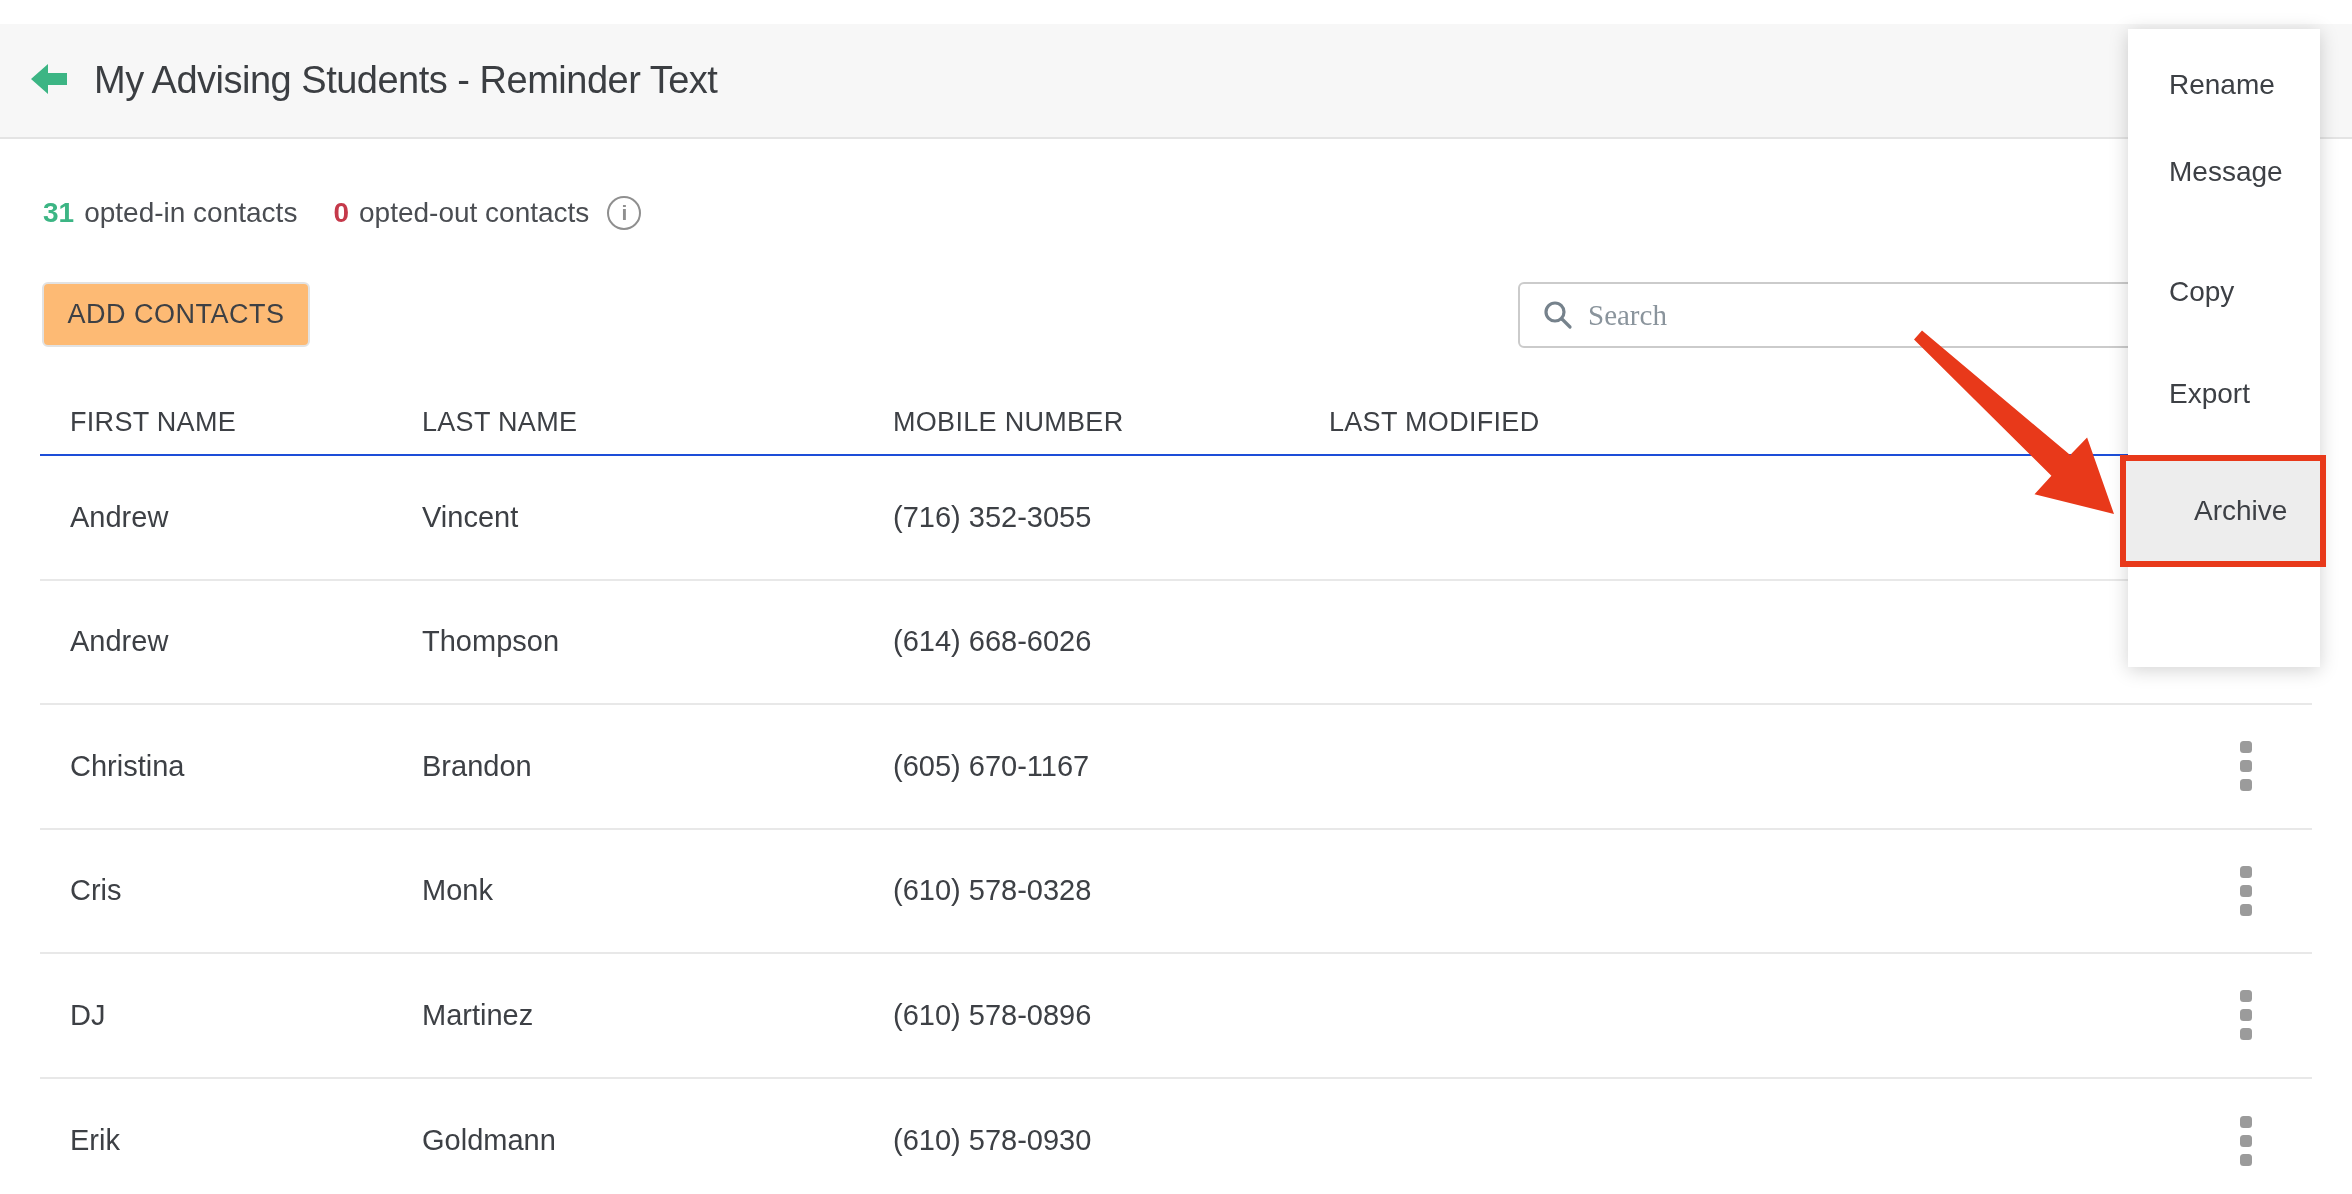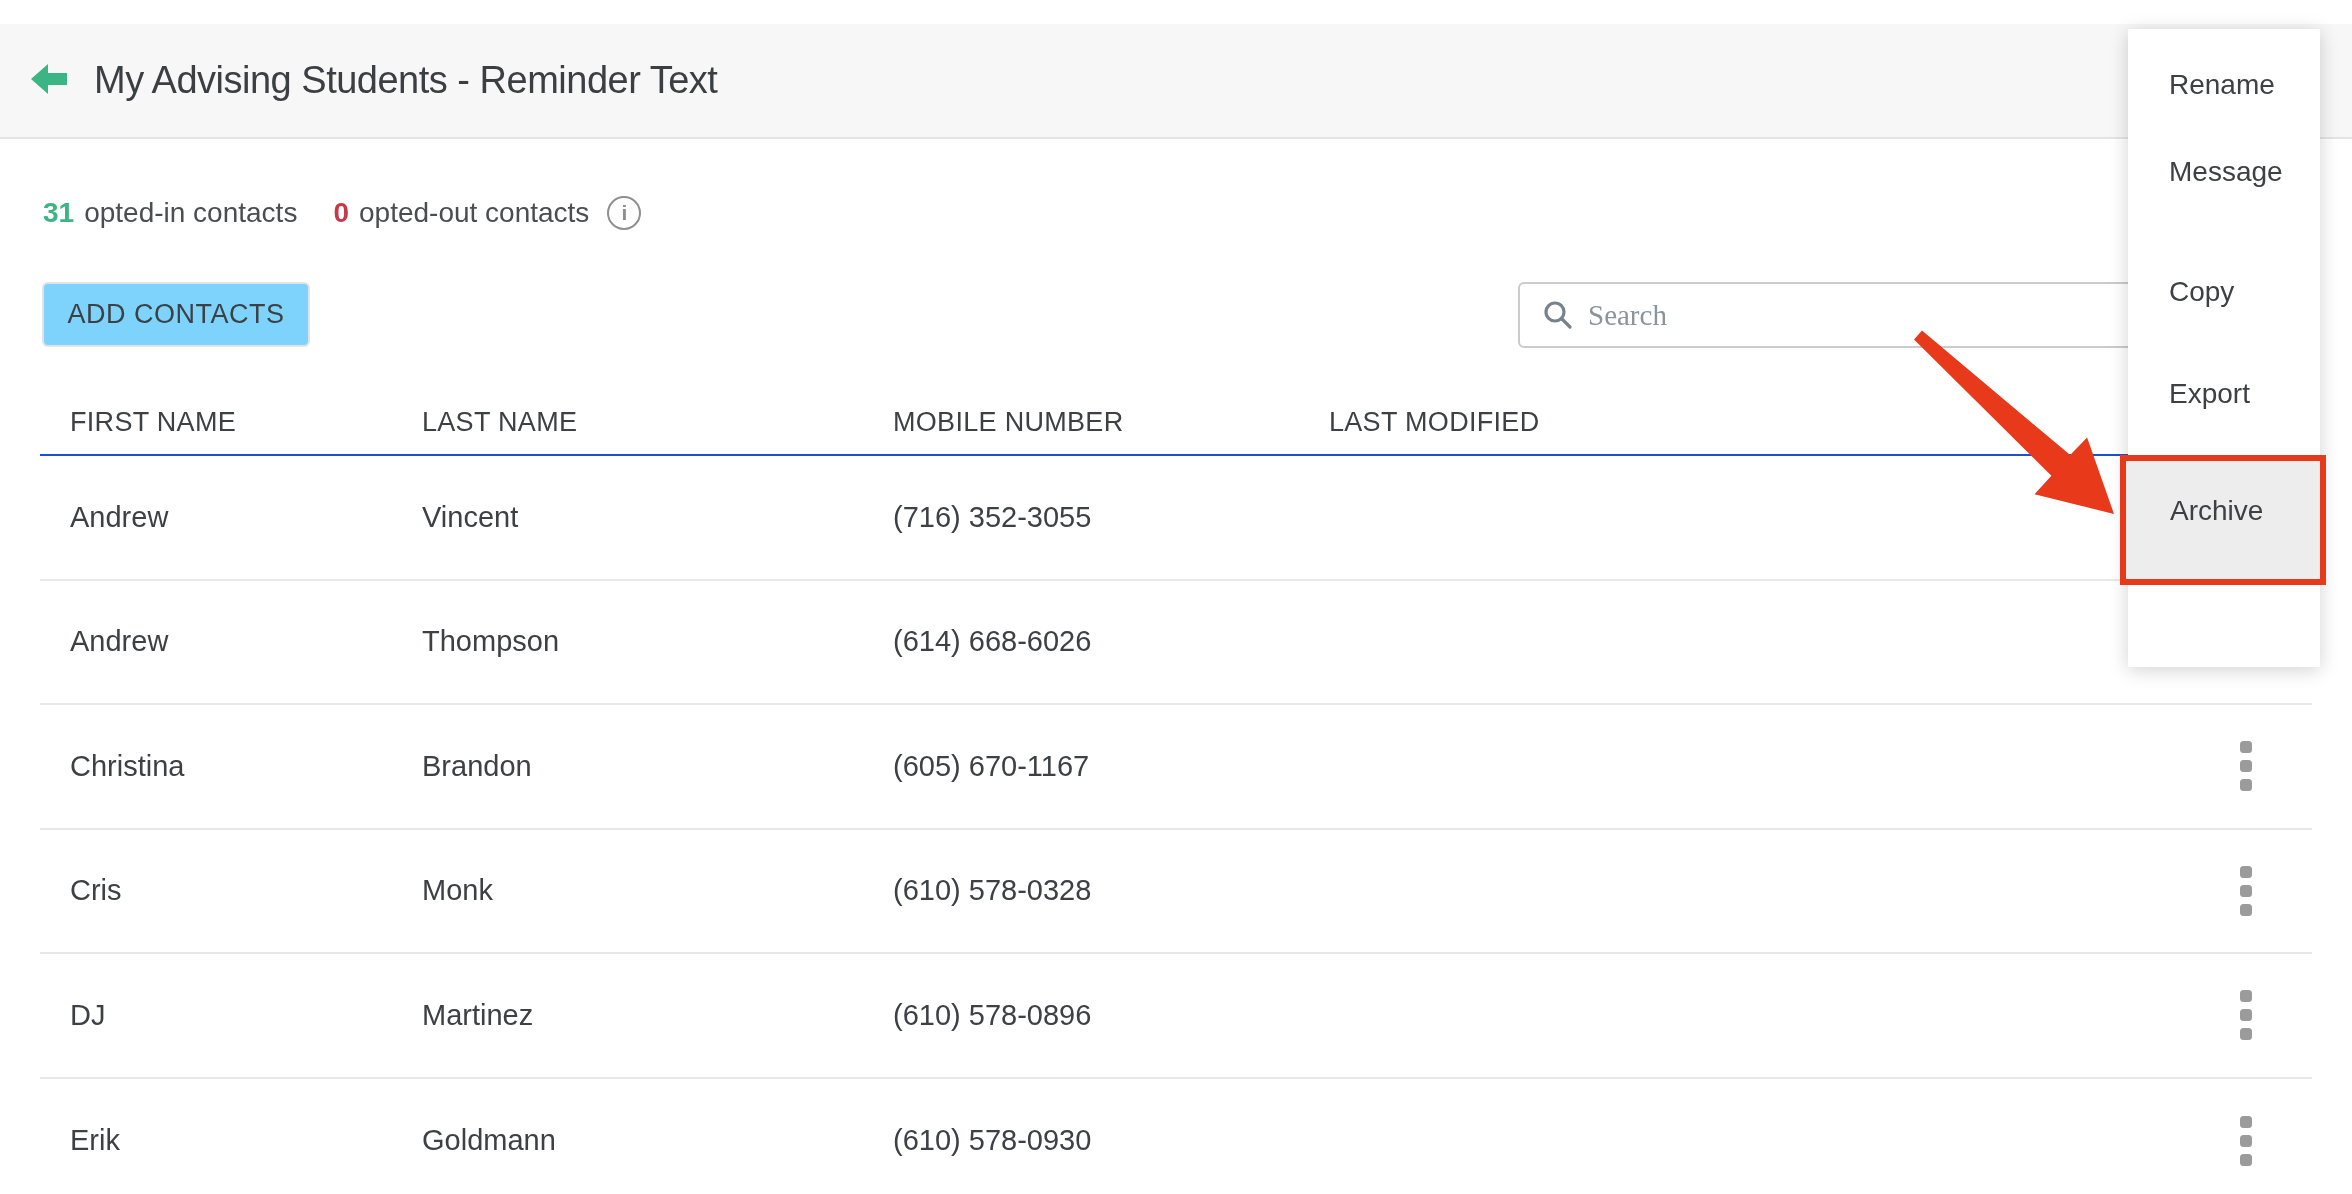--- a/index.html
+++ b/index.html
@@ -19,21 +19,21 @@
   .stats { position:absolute; left:43px; top:196px; font-size:28px; color:#4a4d52;
            display:flex; align-items:center; gap:10px; }
   .count-in  { color:#3cb584; font-weight:700; }
   .count-out { color:#c5394a; font-weight:700; margin-left:26px; }
   .info-icon { width:34px; height:34px; border:2.5px solid #8f8f8f; border-radius:50%;
                display:inline-flex; align-items:center; justify-content:center;
                font-size:21px; color:#8f8f8f; margin-left:8px; cursor:pointer; font-weight:700; }
 
   
   .add-btn { position:absolute; left:42px; top:282px; width:268px; height:65px;
-             background:#7dd3fc; border:2px solid #e2e2e2; border-radius:6px;
+             background:#fdba74; border:2px solid #e2e2e2; border-radius:6px;
              font-size:27px; color:#3d4045; letter-spacing:0.5px; cursor:pointer;
              font-family:"Liberation Sans", sans-serif; }
   .search-box { position:absolute; left:1518px; top:282px; width:655px; height:66px;
                 border:2px solid #cbcbcb; border-radius:6px; background:#ffffff;
                 display:flex; align-items:center; padding-left:22px; }
   .search-box input { border:none; outline:none; font-size:29px; color:#0f766e; width:520px;
                       margin-left:14px; font-family:Liberation Serif, serif; background:transparent; }
   .search-box input::placeholder { color:#8a949c; }
 
   
@@ -54,23 +54,23 @@
            display:flex; flex-direction:column; align-items:center; justify-content:center; gap:7px; }
   .kebab span { width:12px; height:12px; border-radius:3.5px; background:#9b9b9b; display:block; }
 
   
   .menu { position:absolute; left:2128px; top:29px; width:192px; height:638px;
           background:#ffffff; box-shadow:0 3px 18px rgba(0,0,0,0.18); z-index:10; }
   .menu-item { position:absolute; left:0; width:232px; height:72px; line-height:72px;
                padding-left:41px; font-size:28px; color:#3d4045; cursor:pointer; }
   .mi-0 { top:20px; }  .mi-1 { top:107px; } .mi-2 { top:227px; } .mi-3 { top:329px; }
   .mi-5 { top:555px; color:#c5394a; }
-  .mi-archive { position:absolute; left:-8px; top:426px; width:206px; height:130px;
+  .mi-archive { position:absolute; left:-8px; top:426px; width:206px; height:112px;
                 background:#ededed; border:6px solid #e8391a; cursor:pointer;
-                font-size:28px; color:#3d4045; line-height:100px; padding-left:44px; }
+                font-size:28px; color:#3d4045; line-height:100px; padding-left:68px; }
 
   
   .arrow-svg { position:absolute; left:0; top:0; width:2352px; height:1194px;
                pointer-events:none; z-index:20; }
 </style>
 </head>
 <body>
 
 <div id="app">
 

